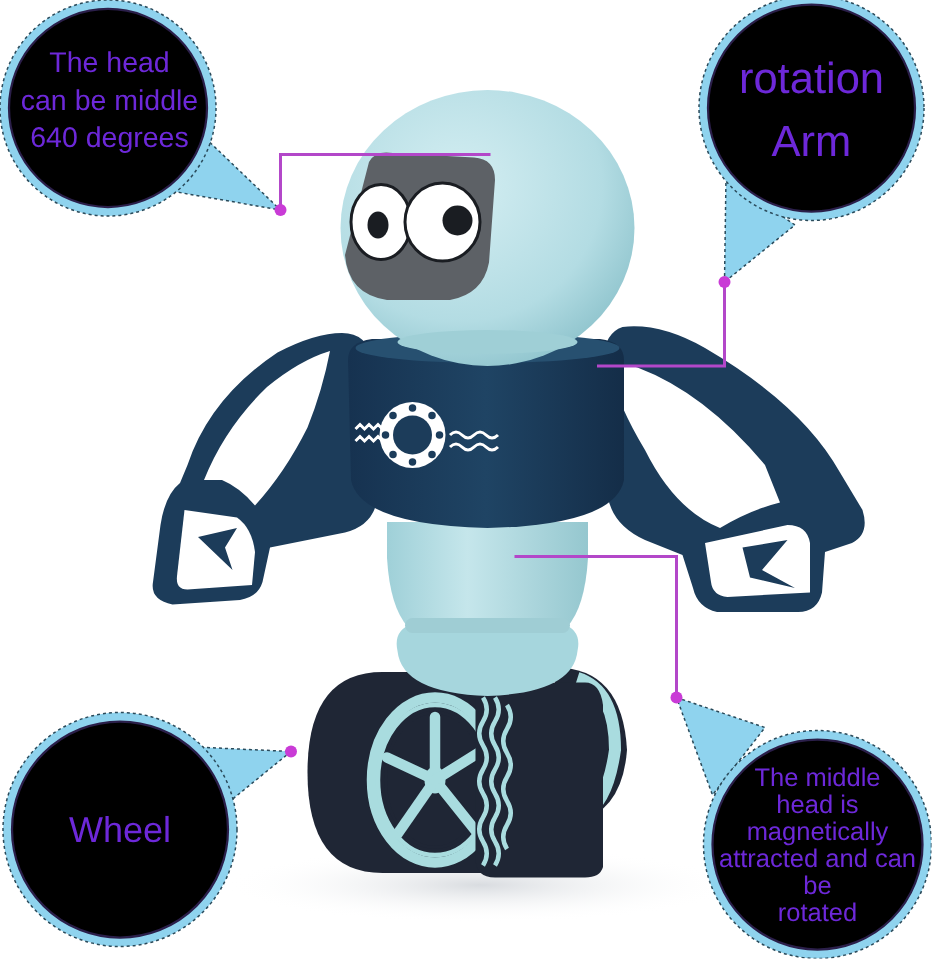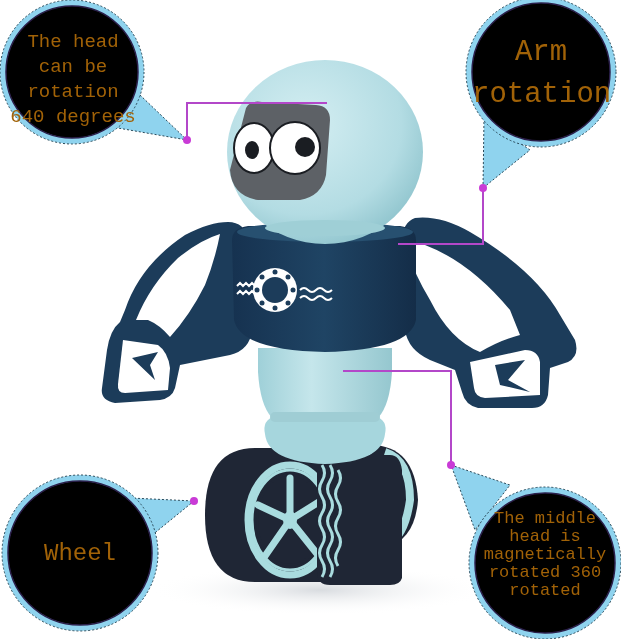--- a/index.html
+++ b/index.html
@@ -1,18 +1,18 @@
 <!DOCTYPE html>
 <html><head>
 <meta charset="utf-8">
 <style>
   html,body{margin:0;padding:0;background:#ffffff;}
   body{width:621px;height:639px;overflow:hidden;position:relative;font-family:"Liberation Sans",sans-serif;}
   .stage{position:absolute;left:0;top:0;width:621px;height:639px;}
-  .bubble-text{position:absolute;color:#a16207;text-align:center;font-family:Liberation Mono, monospace;line-height:1.15;}
+  .bubble-text{position:absolute;color:#6d28d9;text-align:center;font-family:Liberation Sans, sans-serif;line-height:1.15;}
 </style>
 </head>
 <body>
 
 <div class="stage">
 <svg width="621" height="639" viewBox="0 0 621 639" xmlns="http://www.w3.org/2000/svg">
   <defs>
     <radialGradient id="headGrad" cx="40%" cy="35%" r="70%">
       <stop offset="0%" stop-color="#d4eef2"></stop>
       <stop offset="70%" stop-color="#b3dce3"></stop>
@@ -149,32 +149,32 @@
     <circle cx="545" cy="563" r="76" fill="#8fd3ee" stroke="#2a4a5a" stroke-width="1" stroke-dasharray="2,2"></circle>
     <circle cx="545" cy="563" r="70" fill="#000000" stroke="#2b1f4a" stroke-width="1.5"></circle>
     <polyline points="343,371 451,371 451,465" fill="none" stroke="#b347c9" stroke-width="2"></polyline>
     <circle cx="451" cy="465" r="4" fill="#c93bd6"></circle>
   </g>
 </svg>
 
 
 <div class="bubble-text" style="left:2px;top:30px;width:142px;font-size:19px;line-height:25px;">
   <div>The head</div>
-  <div>can be rotation</div>
+  <div>can be middle</div>
   <div>640 degrees</div>
 </div>
 
 <div class="bubble-text" style="left:472px;top:32px;width:138px;font-size:29px;line-height:42px;">
+  <div>rotation</div>
   <div>Arm</div>
-  <div>rotation</div>
 </div>
 
 <div class="bubble-text" style="left:8px;top:535px;width:144px;font-size:24px;line-height:38px;">
   <div>Wheel</div>
 </div>
 
 <div class="bubble-text" style="left:474px;top:510px;width:142px;font-size:17px;line-height:18px;">
   <div>The middle</div>
   <div>head is magnetically</div>
-  <div>rotated 360</div>
+  <div>attracted and can be</div>
   <div>rotated</div>
 </div>
 </div>
 
 </body></html>

